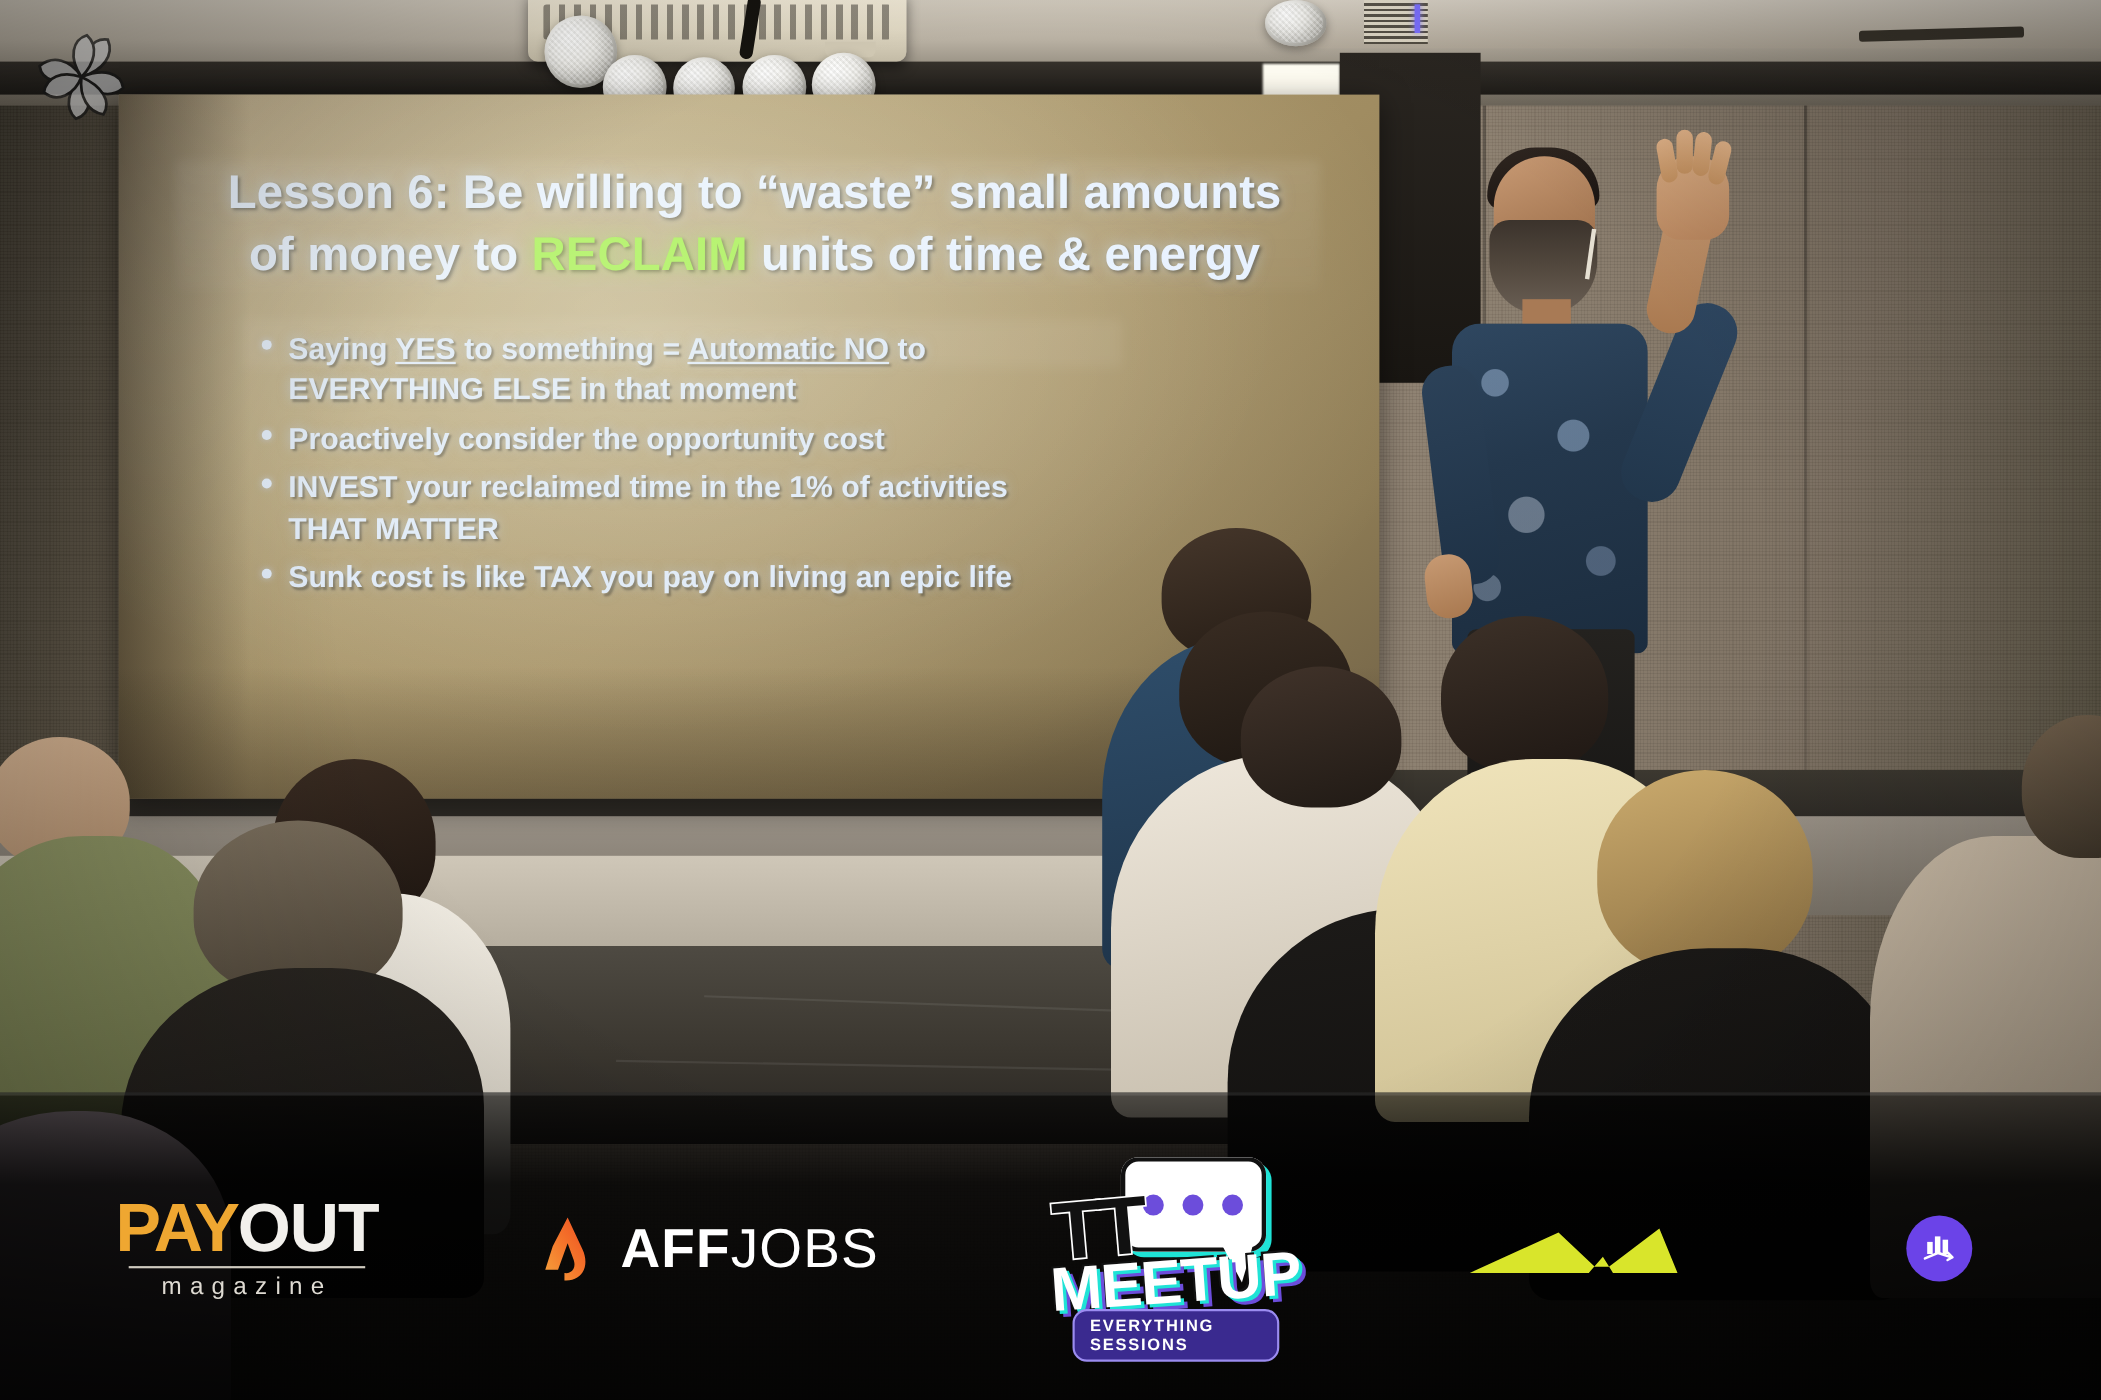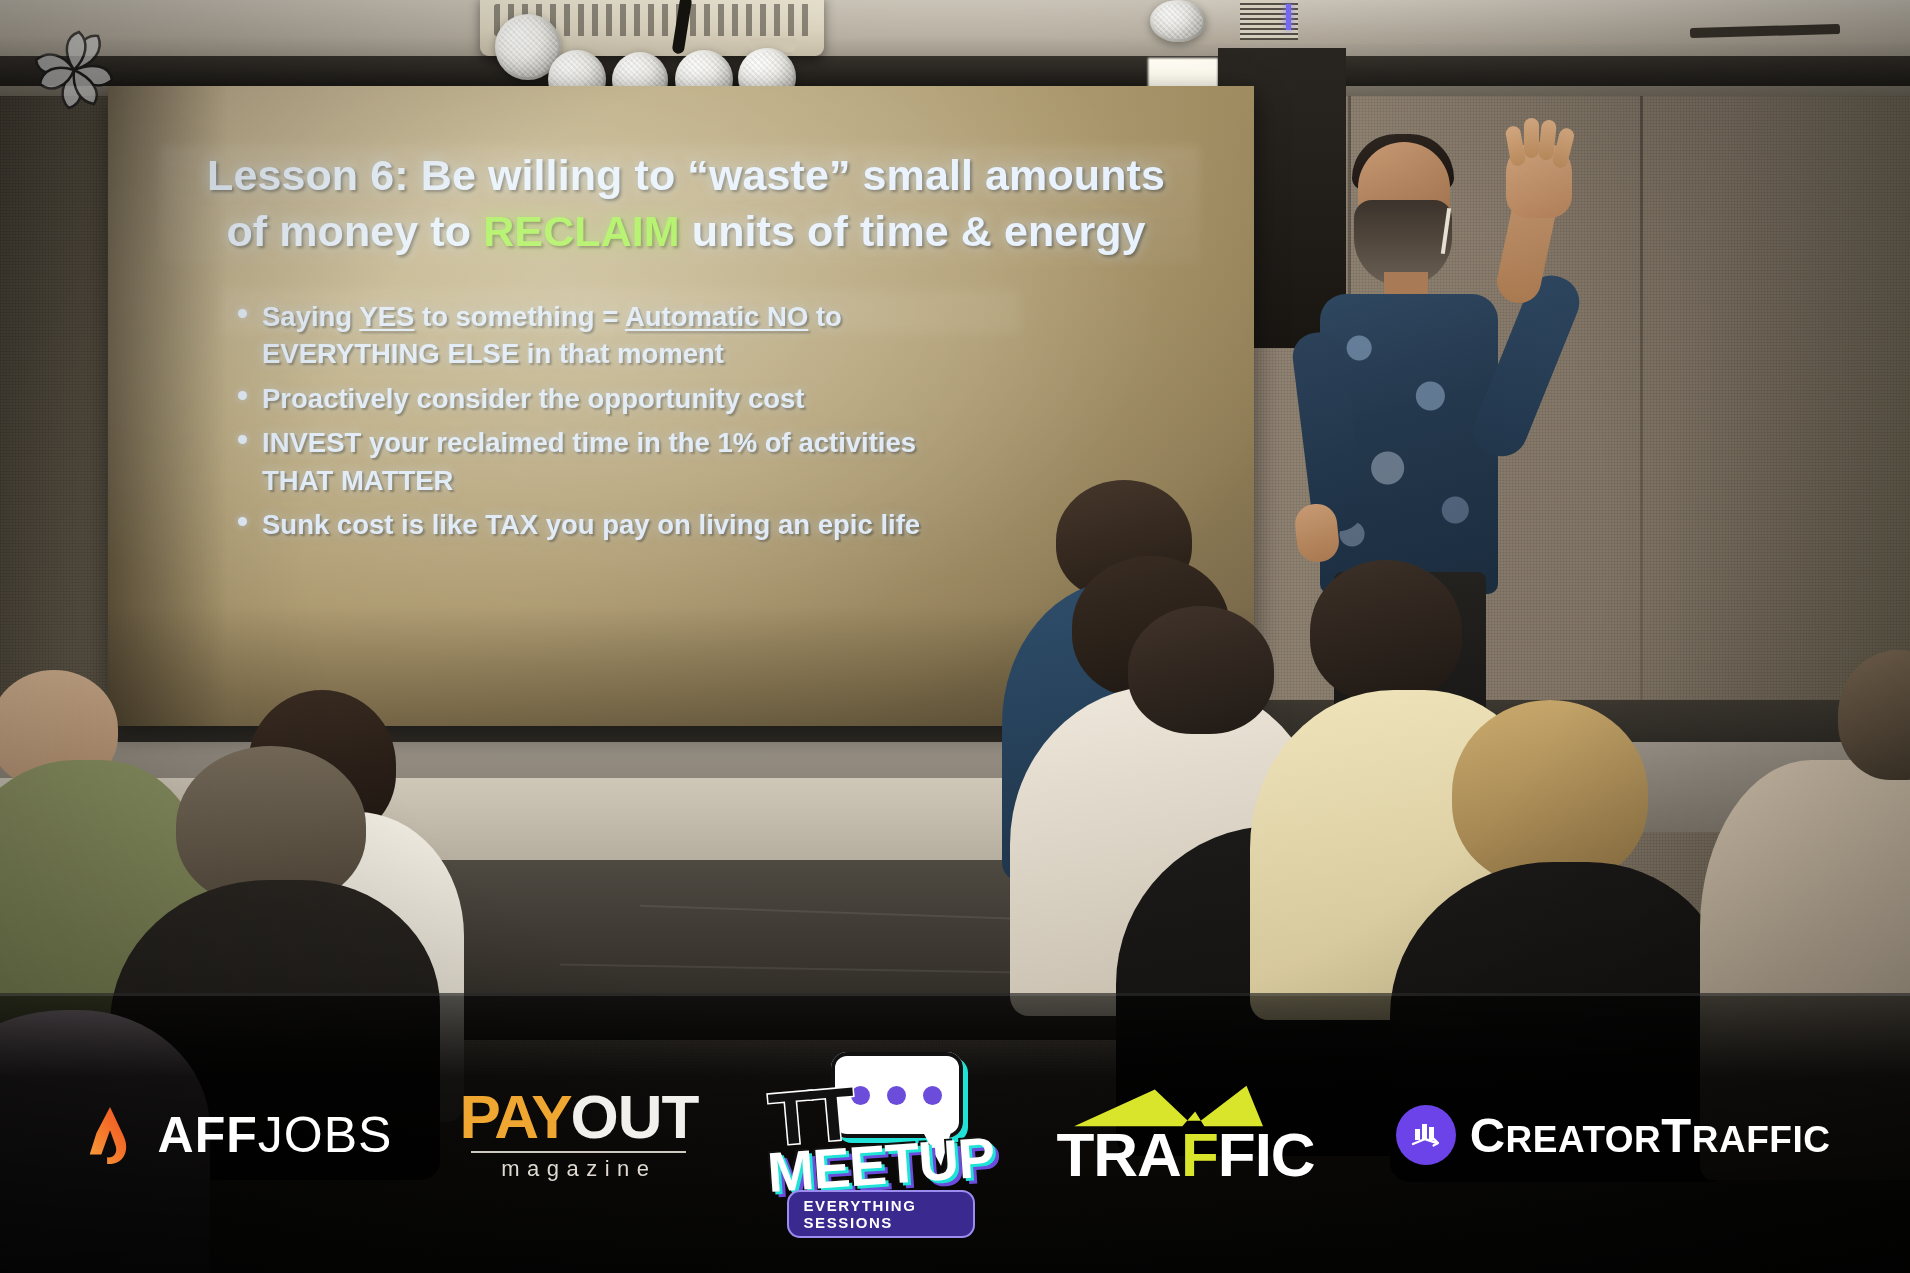--- a/index.html
+++ b/index.html
@@ -506,86 +506,84 @@
   <div class="aud-body" style="left:1700px; top:760px; width:280px; height:420px; background:linear-gradient(170deg,#cfc0ab,#9b8e7b); border-radius:40% 30% 4% 4%;"></div>
   <div class="aud" style="left:1838px; top:650px; width:120px; height:130px; background:linear-gradient(165deg,#7d6a54,#3e3529);"></div>
 
   <div class="vignette"></div>
 
   <div class="footer-bar">
     <div class="footer-top-line"></div>
     <div class="logos">
 
       <div class="logo-slot">
+        <div class="payout">
+          <div class="payout-row">
+            <span class="payout-pay">PAY</span>
+              <span class="payout-out">OUT</span>
+          </div>
+          <div class="payout-rule"></div>
+          <div class="payout-mag">magazine</div>
+        </div>
+      </div>
+
+      <div class="logo-slot">
         <div class="affjobs">
           <span class="aff-mark">
             <svg viewBox="0 0 64 64" width="62" height="62" aria-hidden="true">
               <defs>
                 <linearGradient id="affg" x1="0" y1="1" x2="1" y2="0">
                   <stop offset="0%" stop-color="#f6a23c"></stop>
                   <stop offset="50%" stop-color="#f4762b"></stop>
                   <stop offset="100%" stop-color="#ef4f22"></stop>
                 </linearGradient>
               </defs>
               <path d="M31 3 L17 30 L10 52 L22 52 L31 27 L36 41 C40 50 35 56 28 55 L28 62 C45 63 52 48 45 33 Z" fill="url(#affg)"></path>
             </svg>
           </span>
           <span class="aff-text">
             <span class="aff-b">AFF</span><span class="aff-l">JOBS</span>
           </span>
         </div>
       </div>
 
       <div class="logo-slot">
-        <div class="payout">
-          <div class="payout-row">
-            <span class="payout-pay">PAY</span>
-              <span class="payout-out">OUT</span>
-          </div>
-          <div class="payout-rule"></div>
-          <div class="payout-mag">magazine</div>
-        </div>
-      </div>
-
-      <div class="logo-slot">
         <div class="ttmeet">
           <div class="tt-bubble">
             <div class="tt-dot" style="left:20px;"></div>
             <div class="tt-dot" style="left:56px;"></div>
             <div class="tt-dot" style="left:92px;"></div>
             <div class="tt-bubble-tail"></div>
           </div>
           <div class="tt-tt">TT</div>
           <div class="tt-meetup">MEETUP</div>
           <div class="tt-edu">EVERYTHING SESSIONS</div>
         </div>
       </div>
 
       <div class="logo-slot">
         <div class="tp">
           <div class="tp-chart">
             <svg viewBox="0 0 260 48" width="248" height="44" aria-hidden="true">
               <path d="M8 46 L96 6 L132 40 L146 40 L196 2 L214 46 L150 46 L140 30 L126 46 Z" fill="#d9e52b"></path>
             </svg>
           </div>
-          <div class="tp-traffic"><span>TRA</span><span class="yf">F</span><span>FIC</span></div>
         </div>
       </div>
 
       <div class="logo-slot">
         <div class="ct">
           <span class="ct-badge">
             <svg viewBox="0 0 40 40" width="40" height="40" aria-hidden="true">
               <rect x="9" y="14" width="5" height="11" fill="#fff"></rect>
               <rect x="16" y="9" width="5" height="16" fill="#fff"></rect>
               <rect x="23" y="12" width="5" height="13" fill="#fff"></rect>
               <path d="M7 29 L19 24 L31 28" stroke="#fff" stroke-width="2.4" fill="none" stroke-linecap="round"></path>
               <path d="M28 24 L32 28 L27.5 30.5" stroke="#fff" stroke-width="2.2" fill="none" stroke-linecap="round" stroke-linejoin="round"></path>
             </svg>
           </span>
-          <span class="ct-text"><span>C</span><span class="sc">REATOR</span><span>T</span><span class="sc">RAFFIC</span></span>
         </div>
       </div>
 
     </div>
   </div>
 
 </div>
 
 </body></html>

